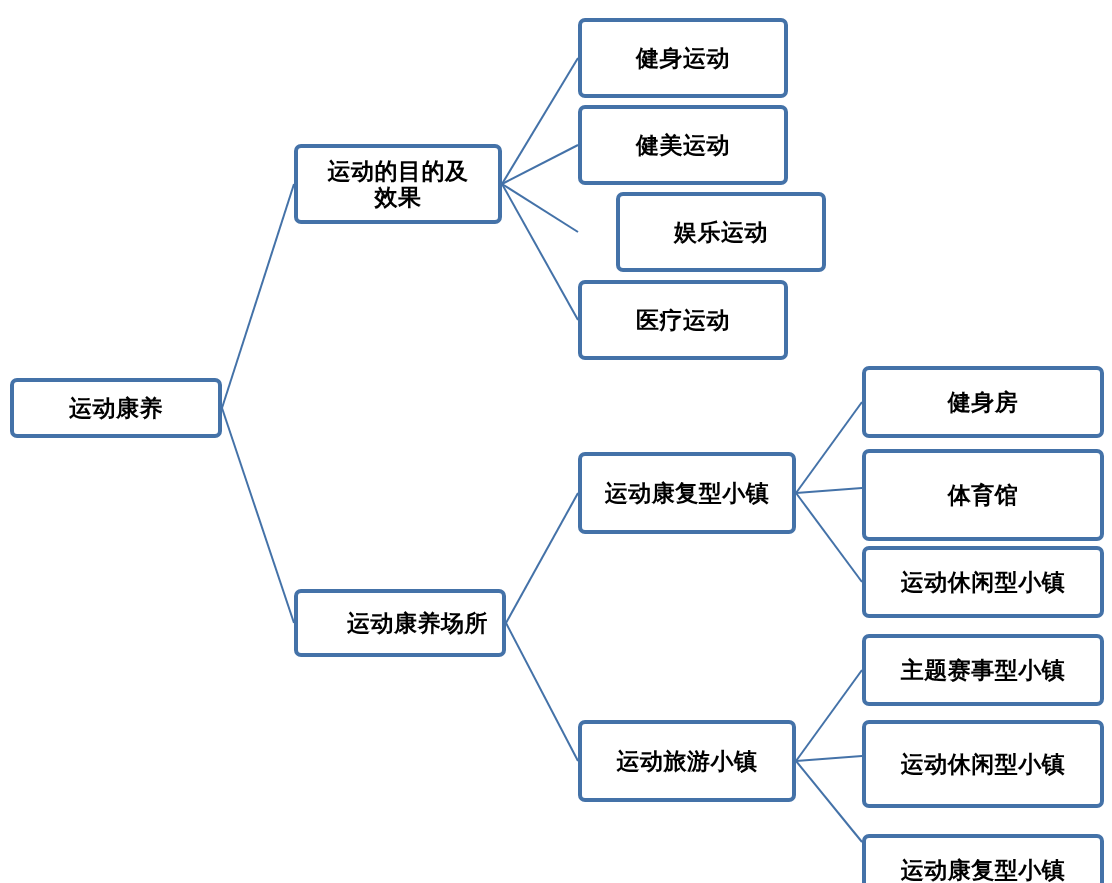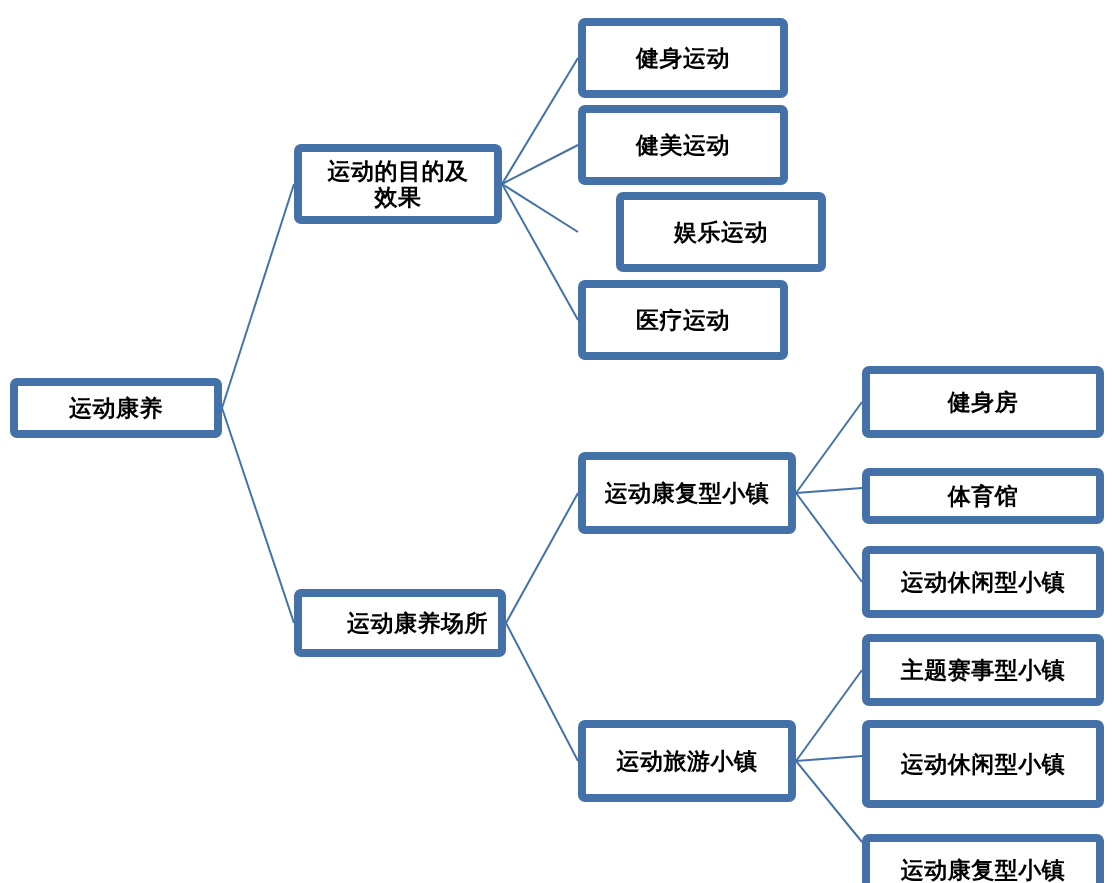--- a/index.html
+++ b/index.html
@@ -19,21 +19,21 @@
     position: absolute;
     left: 0;
     top: 0;
     width: 1112px;
     height: 883px;
     pointer-events: none;
   }
   .node {
     position: absolute;
     box-sizing: border-box;
-    border: 8px solid #84cc16;
+    border: 4px solid #84cc16;
     border-radius: 7px;
     background: #ffffff;
     color: #000000;
     display: flex;
     align-items: center;
     justify-content: center;
     text-align: center;
     font-weight: bold;
     font-size: 23px;
     line-height: 1.15;
@@ -68,20 +68,20 @@
       <div class="node small-pad" style="left: 10px; top: 378px; width: 212px; height: 60px; border-color: rgb(68, 114, 168);">运动康养</div>
       <div class="node small-pad" style="left: 294px; top: 144px; width: 208px; height: 80px; border-color: rgb(68, 114, 168);">运动的目的及
 效果</div>
       <div class="node small-pad" style="left: 578px; top: 18px; width: 210px; height: 80px; border-color: rgb(68, 114, 168);">健身运动</div>
       <div class="node small-pad" style="left: 578px; top: 105px; width: 210px; height: 80px; border-color: rgb(68, 114, 168);">健美运动</div>
       <div class="node small-pad" style="left: 578px; top: 192px; width: 210px; height: 80px; border-color: rgb(68, 114, 168); margin-left: 38px;">娱乐运动</div>
       <div class="node small-pad" style="left: 578px; top: 280px; width: 210px; height: 80px; border-color: rgb(68, 114, 168);">医疗运动</div>
       <div class="node small-pad" style="left: 294px; top: 589px; width: 212px; height: 68px; border-color: rgb(68, 114, 168); padding-left: 41px;">运动康养场所</div>
       <div class="node small-pad" style="left: 578px; top: 452px; width: 218px; height: 82px; border-color: rgb(68, 114, 168);">运动康复型小镇</div>
       <div class="node small-pad" style="left: 862px; top: 366px; width: 242px; height: 72px; border-color: rgb(68, 114, 168);">健身房</div>
-      <div class="node small-pad" style="left: 862px; top: 468px; width: 242px; height: 56px; border-color: rgb(68, 114, 168);">体育馆</div>
+      <div class="node small-pad" style="left: 862px; top: 449px; width: 242px; height: 92px; border-color: rgb(68, 114, 168);">体育馆</div>
       <div class="node small-pad" style="left: 862px; top: 546px; width: 242px; height: 72px; border-color: rgb(68, 114, 168);">运动休闲型小镇</div>
       <div class="node small-pad" style="left: 578px; top: 720px; width: 218px; height: 82px; border-color: rgb(68, 114, 168);">运动旅游小镇</div>
       <div class="node small-pad" style="left: 862px; top: 634px; width: 242px; height: 72px; border-color: rgb(68, 114, 168);">主题赛事型小镇</div>
       <div class="node small-pad" style="left: 862px; top: 720px; width: 242px; height: 88px; border-color: rgb(68, 114, 168);">运动休闲型小镇</div>
       <div class="node small-pad" style="left: 862px; top: 806px; width: 242px; height: 72px; border-color: rgb(68, 114, 168); margin-top: 28px;">运动康复型小镇</div>
     </div>
 </div>
 
 </body></html>

